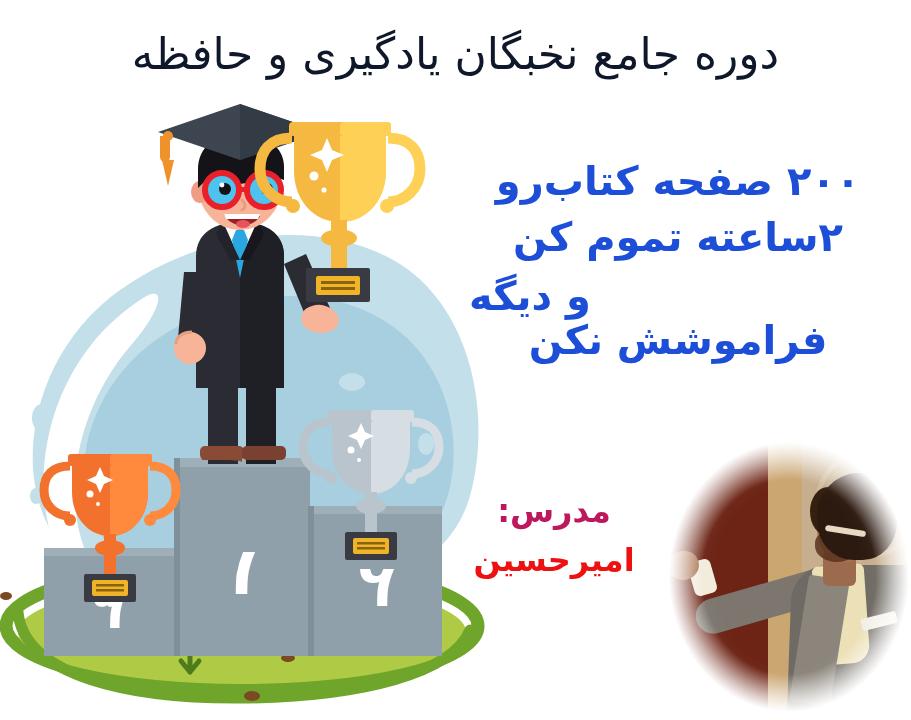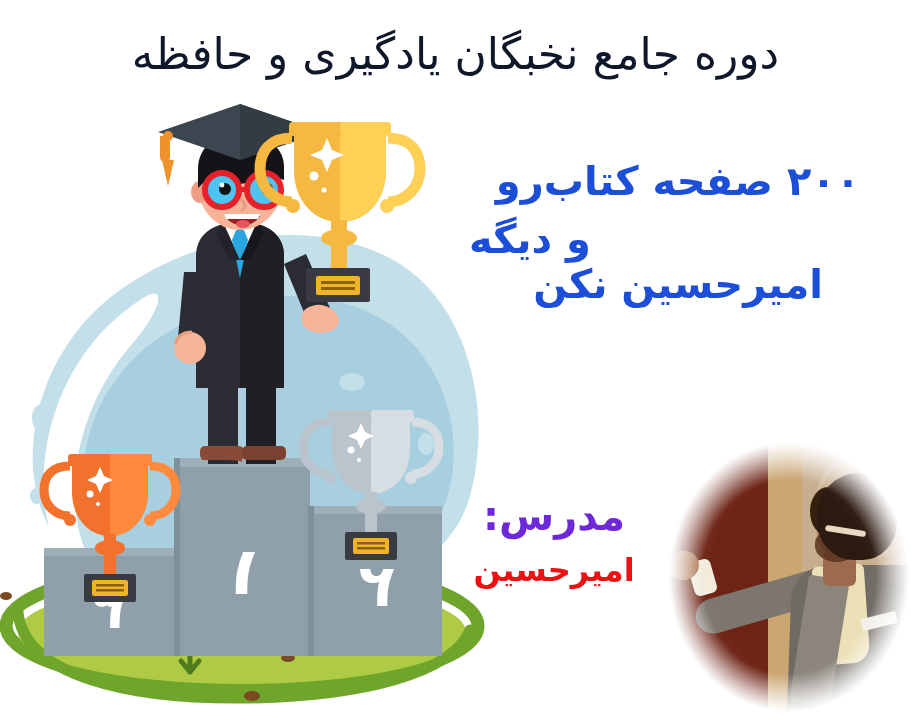--- a/index.html
+++ b/index.html
@@ -53,21 +53,21 @@
     position:absolute;
     top:492px; right:262px;
     width:190px;
     direction:rtl;
     text-align:center;
     z-index:45;
     line-height:1.22;
   }
   .instr-label{
     display:block;
-    font-size:40px;font-weight:700;color:#6d28d9;
+    font-size:32px;font-weight:700;color:#be185d;
   }
   .instr-name1,.instr-name2{
     display:block;
     font-size:32px;font-weight:700;color:#ee1111;
   }
   .instr-name1{margin-top:10px;}
   .instr-name2{margin-top:6px;}
 
   
   .photo-wrap{
@@ -329,22 +329,23 @@
         <circle cx="314" cy="80" r="4.5" fill="#ffffff"></circle>
           <circle cx="324" cy="94" r="2.6" fill="#ffffff"></circle>
       </g>
     </svg>
   </div>
 
   <div class="headline">دوره جامع نخبگان یادگیری و حافظه</div>
 
   <div class="redblock">
     <span class="redline l1">۲۰۰ صفحه کتاب‌رو</span>
+    <span class="redline l2">۲ساعته تموم کن</span>
     <span class="redline l3">و دیگه</span>
-    <span class="redline l4">امیرحسین نکن</span>
+    <span class="redline l4">فراموشش نکن</span>
   </div>
 
   <div class="instructor">
     <span class="instr-label">مدرس:</span>
     <span class="instr-name1">امیرحسین</span>
   </div>
 
   <div class="photo-wrap">
     <div class="photo-circle">
       <div class="ph-bg-dark"></div>

